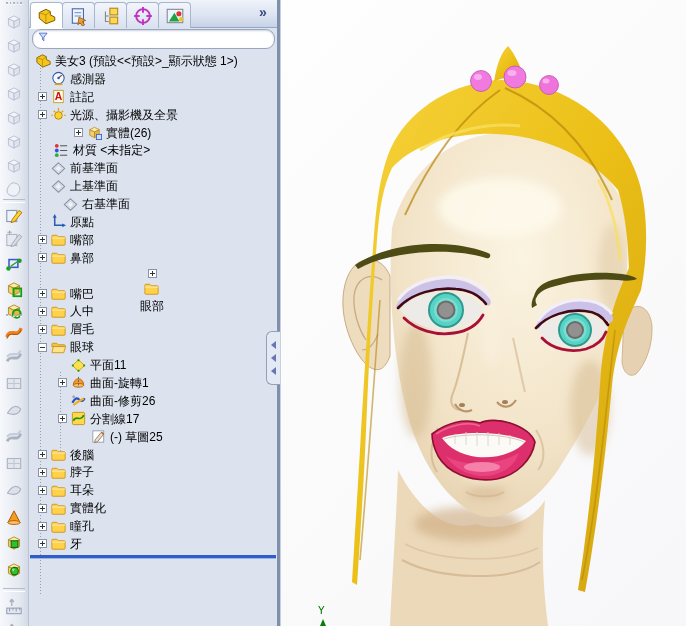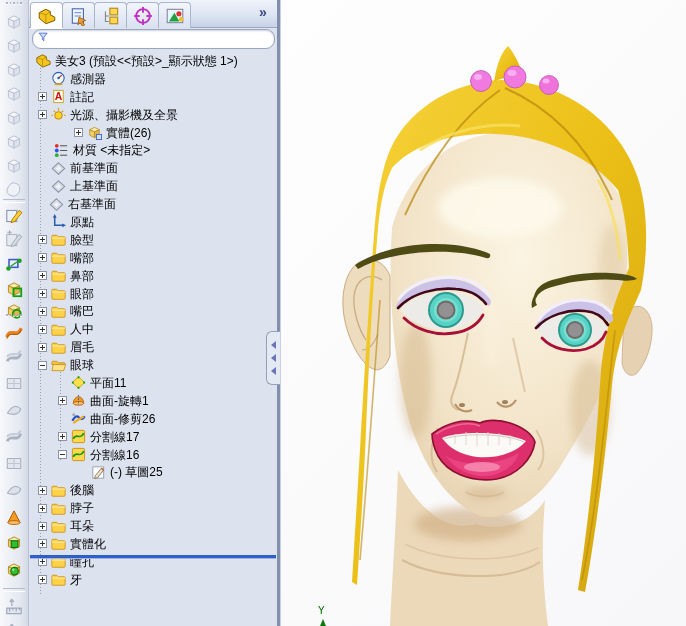--- a/index.html
+++ b/index.html
@@ -416,21 +416,21 @@
       <div class="trow" style="padding-left: 8px;">
         <span class="slot"></span>
         <span class="ticon">
           <svg viewBox="0 0 18 18" xmlns="http://www.w3.org/2000/svg">
             <path d="M9 3 L15.5 9 L9 15 L2.5 9 Z" fill="#f0f2f6" stroke="#8a94a8" stroke-width="1.2"></path>
             <path d="M9 5.5 L13 9 L9 12.5 L5 9 Z" fill="none" stroke="#b8c0cc" stroke-width="0.8"></path>
           </svg>
         </span>
         <span class="tlabel">上基準面</span>
       </div>
-      <div class="trow" style="padding-left: 6px;">
+      <div class="trow" style="padding-left: 20px;">
         <span class="slot"></span>
         <span class="ticon">
           <svg viewBox="0 0 18 18" xmlns="http://www.w3.org/2000/svg">
             <path d="M9 3 L15.5 9 L9 15 L2.5 9 Z" fill="#f0f2f6" stroke="#8a94a8" stroke-width="1.2"></path>
             <path d="M9 5.5 L13 9 L9 12.5 L5 9 Z" fill="none" stroke="#b8c0cc" stroke-width="0.8"></path>
           </svg>
         </span>
         <span class="tlabel">右基準面</span>
       </div>
       <div class="trow" style="padding-left: 8px;">
@@ -447,47 +447,35 @@
       <div class="trow" style="padding-left: 8px;">
         <span class="slot">
           <span class="expander plus"></span>
         </span>
         <span class="ticon">
           <svg viewBox="0 0 18 18" xmlns="http://www.w3.org/2000/svg">
             <path d="M2 5.5 q0 -1 1 -1 h4.2 l1.6 1.6 h6.2 q1 0 1 1 v7 q0 1 -1 1 h-12 q-1 0 -1 -1 z" fill="#ffd24a" stroke="#c89018" stroke-width="0.9"></path>
             <path d="M2 7.5 h14" stroke="#ffe9a0" stroke-width="1.2"></path>
           </svg>
         </span>
-        <span class="tlabel">臉型</span>
-      </div>
-      <div class="trow" style="padding-left: 8px;">
-        <span class="slot">
-          <span class="expander plus"></span>
-        </span>
-        <span class="ticon">
-          <svg viewBox="0 0 18 18" xmlns="http://www.w3.org/2000/svg">
-            <path d="M2 5.5 q0 -1 1 -1 h4.2 l1.6 1.6 h6.2 q1 0 1 1 v7 q0 1 -1 1 h-12 q-1 0 -1 -1 z" fill="#ffd24a" stroke="#c89018" stroke-width="0.9"></path>
-            <path d="M2 7.5 h14" stroke="#ffe9a0" stroke-width="1.2"></path>
-          </svg>
-        </span>
         <span class="tlabel">嘴部</span>
       </div>
       <div class="trow" style="padding-left: 8px;">
         <span class="slot">
           <span class="expander plus"></span>
         </span>
         <span class="ticon">
           <svg viewBox="0 0 18 18" xmlns="http://www.w3.org/2000/svg">
             <path d="M2 5.5 q0 -1 1 -1 h4.2 l1.6 1.6 h6.2 q1 0 1 1 v7 q0 1 -1 1 h-12 q-1 0 -1 -1 z" fill="#ffd24a" stroke="#c89018" stroke-width="0.9"></path>
             <path d="M2 7.5 h14" stroke="#ffe9a0" stroke-width="1.2"></path>
           </svg>
         </span>
         <span class="tlabel">鼻部</span>
       </div>
-      <div class="trow" style="padding-left: 8px;">
+      <div class="trow" style="padding-left: 8px; flex-direction: column;">
         <span class="slot">
           <span class="expander plus"></span>
         </span>
         <span class="ticon">
           <svg viewBox="0 0 18 18" xmlns="http://www.w3.org/2000/svg">
             <path d="M2 5.5 q0 -1 1 -1 h4.2 l1.6 1.6 h6.2 q1 0 1 1 v7 q0 1 -1 1 h-12 q-1 0 -1 -1 z" fill="#ffd24a" stroke="#c89018" stroke-width="0.9"></path>
             <path d="M2 7.5 h14" stroke="#ffe9a0" stroke-width="1.2"></path>
           </svg>
         </span>
         <span class="tlabel">眼部</span>
@@ -583,32 +571,20 @@
         <span class="slot">
           <span class="expander plus"></span>
         </span>
         <span class="ticon">
           <svg viewBox="0 0 18 18" xmlns="http://www.w3.org/2000/svg">
             <rect x="2.5" y="2.5" width="13" height="13" rx="1.5" fill="#ffd84e" stroke="#c89018"></rect>
             <path d="M3.5 11.5 C6.5 4.5 11 13.5 14.5 5.5" stroke="#159a15" stroke-width="1.8" fill="none"></path>
           </svg>
         </span>
         <span class="tlabel">分割線17</span>
-      </div>
-      <div class="trow" style="padding-left: 28px;">
-        <span class="slot">
-          <span class="expander"></span>
-        </span>
-        <span class="ticon">
-          <svg viewBox="0 0 18 18" xmlns="http://www.w3.org/2000/svg">
-            <rect x="2.5" y="2.5" width="13" height="13" rx="1.5" fill="#ffd84e" stroke="#c89018"></rect>
-            <path d="M3.5 11.5 C6.5 4.5 11 13.5 14.5 5.5" stroke="#159a15" stroke-width="1.8" fill="none"></path>
-          </svg>
-        </span>
-        <span class="tlabel">分割線16</span>
       </div>
       <div class="trow" style="padding-left: 48px;">
         <span class="slot"></span>
         <span class="ticon">
           <svg viewBox="0 0 18 18" xmlns="http://www.w3.org/2000/svg">
             <rect x="3" y="3" width="11.5" height="12" fill="#fff" stroke="#98a0b0"></rect>
             <path d="M5.5 12.5 L12 4.5 l2.5 2 L8 14.5 l-3 1 z" fill="#e8e0d0" stroke="#806040" stroke-width="0.8"></path>
             <path d="M12 4.5 l2.5 2" stroke="#c06020" stroke-width="1.4"></path>
           </svg>
         </span>

